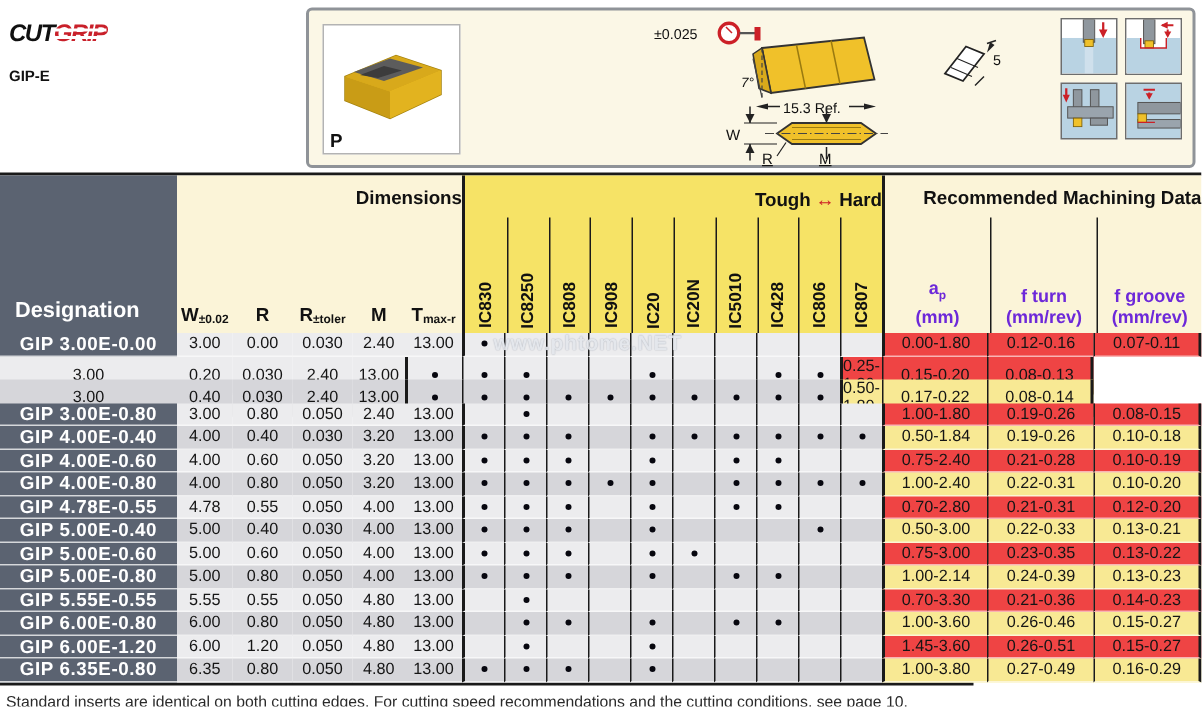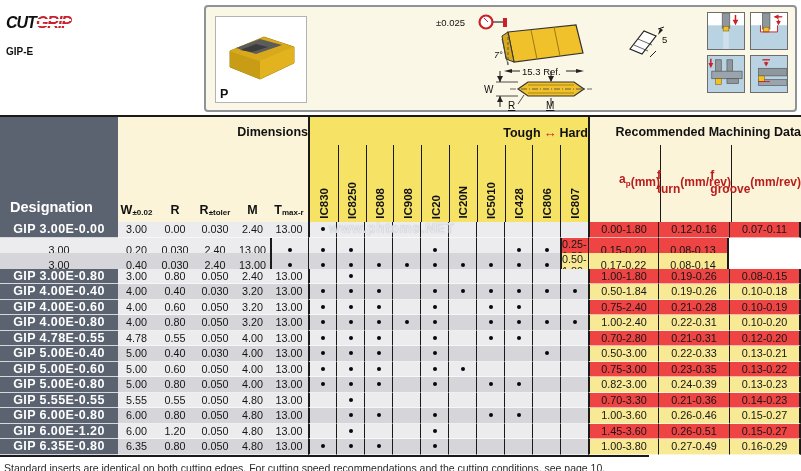--- a/index.html
+++ b/index.html
@@ -34,21 +34,21 @@
   .group-title{text-align:right;font-weight:bold;font-size:12.5px;color:#111;padding-top:8px;white-space:nowrap;}
   .group-title .arr{color:#cc2027;font-size:13px;padding:0 3px;}
   .dim-labels{position:absolute;bottom:0;left:0;right:0;height:28px;display:grid;grid-template-columns:37px 40px 40px 35px 38px;}
   .dim-label{display:flex;align-items:flex-end;justify-content:center;font-weight:bold;font-size:12.5px;padding-bottom:5px;color:#111;}
   .dim-label sup,.mach-label sub,.dim-label sub{font-size:8px;font-weight:bold;}
   .grade-labels{position:absolute;top:28px;bottom:0;left:0;right:0;display:grid;grid-template-columns:repeat(10,1fr);}
   .grade-label{border-left:1.5px solid #1a1a1a;display:flex;align-items:flex-end;justify-content:center;}
   .grade-label:first-child{border-left:none;}
   .grade-label span{writing-mode:vertical-rl;transform:rotate(180deg);font-weight:bold;font-size:11.5px;padding-top:3px;color:#111;}
   .mach-labels{position:absolute;top:28px;bottom:0;left:0;right:0;display:grid;grid-template-columns:70px 71px 70px;}
-  .mach-label{border-left:1.5px solid #1a1a1a;display:flex;flex-direction:row;justify-content:flex-end;align-items:center;font-weight:bold;font-size:12px;line-height:14px;padding-bottom:4px;color:#b91c1c;}
+  .mach-label{border-left:1.5px solid #1a1a1a;display:flex;flex-direction:column;justify-content:flex-end;align-items:center;font-weight:bold;font-size:12px;line-height:14px;padding-bottom:4px;color:#6d28d9;}
   .mach-label:first-child{border-left:none;}
 
   
   .tbody{position:absolute;left:0;top:222px;width:649px;border-bottom:2px solid #1a1a1a;}
   .trow{display:grid;grid-template-columns:118px 37px 40px 40px 35px 38px repeat(10,28px) 70px 71px 72px;height:15.53px;}
   .c-desig{background:#5b6371;color:#fff;font-weight:bold;font-size:12.5px;display:flex;align-items:center;justify-content:center;letter-spacing:.4px;border-bottom:1px solid rgba(255,255,255,.75);white-space:nowrap;}
   .c-dim{background:#ececee;font-size:10.8px;color:#151515;display:flex;align-items:center;justify-content:center;border-bottom:1px solid rgba(255,255,255,.6);}
   .c-grade{background:#ececee;border-left:1.5px solid #1a1a1a;border-bottom:1px solid rgba(255,255,255,.6);display:flex;align-items:center;justify-content:center;}
   .c-grade.thick{border-left-width:2px;}
   .c-mach{background:#ef4444;border-left:1.5px solid #1a1a1a;border-bottom:1px solid rgba(255,255,255,.6);font-size:10.8px;color:#151515;display:flex;align-items:center;justify-content:center;}
@@ -611,21 +611,21 @@
         </div>
         <div class="c-grade"></div>
         <div class="c-grade">
           <div class="dot"></div>
         </div>
         <div class="c-grade">
           <div class="dot"></div>
         </div>
         <div class="c-grade"></div>
         <div class="c-grade"></div>
-        <div class="c-mach thick">0.82-3.00</div>
+        <div class="c-mach thick">1.00-2.14</div>
         <div class="c-mach">0.24-0.39</div>
         <div class="c-mach">0.13-0.23</div>
       </div>
       <div class="trow">
         <div class="c-desig">GIP 5.55E-0.55</div>
         <div class="c-dim">5.55</div>
         <div class="c-dim">0.55</div>
         <div class="c-dim">0.050</div>
         <div class="c-dim">4.80</div>
         <div class="c-dim">13.00</div>

